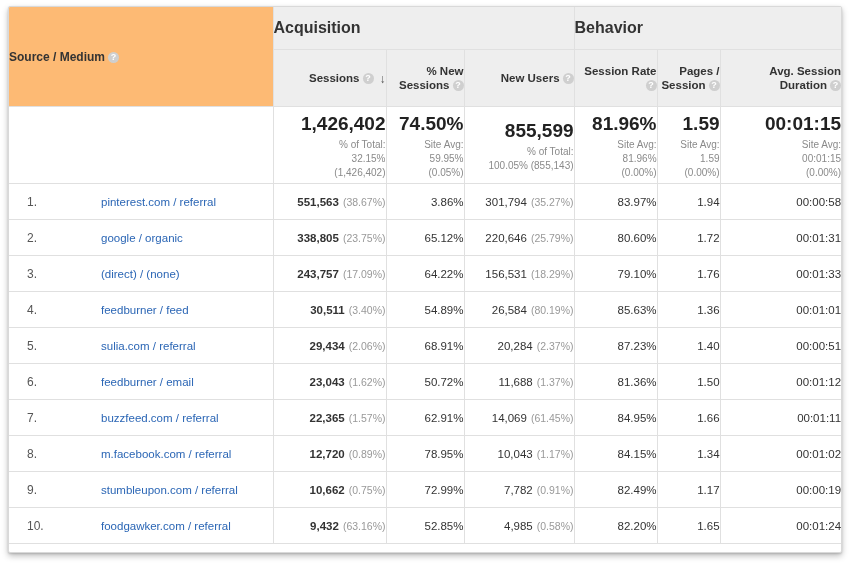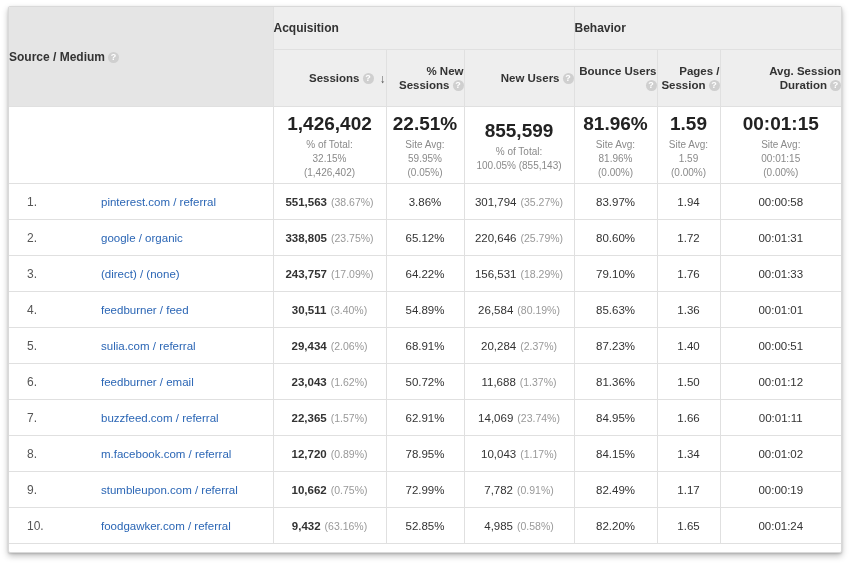--- a/index.html
+++ b/index.html
@@ -39,29 +39,29 @@
     padding: 0;
   }
   table.ga th:last-child, table.ga td:last-child {
     border-right: none;
   }
 
   
   .grp {
     background: #eeeeee;
     height: 42px;
-    font-size: 12px;
+    font-size: 16px;
     font-weight: bold;
     color: #333;
     text-align: left;
     padding: 0 0 0 10px;
     border-bottom: 1px solid #e0e0e0;
   }
   .src-head {
-    background: #e5e5e5;
+    background: #fdba74;
     font-size: 12px;
     font-weight: bold;
     color: #333;
     text-align: left;
     padding-left: 30px;
     vertical-align: middle;
   }
   
   .colh {
     background: #eeeeee;
@@ -94,21 +94,21 @@
     margin-left: 6px;
     color: #555;
     font-size: 12px;
     vertical-align: -1px;
   }
 
   
   .totals td {
     background: #ffffff;
     height: 76px;
-    text-align: center;
+    text-align: right;
     padding: 6px 10px 8px 6px;
     vertical-align: top;
   }
   .totals .big {
     font-size: 19px;
     font-weight: bold;
     color: #222;
     line-height: 26px;
     white-space: nowrap;
   }
@@ -127,21 +127,21 @@
     text-align: left;
     padding-left: 0;
   }
   .srccell a {
     color: #2b66b5;
     text-decoration: none;
     font-size: 11.5px;
     padding-left: 44px;
   }
   .num {
-    text-align: center;
+    text-align: right;
     padding-right: 10px;
     font-size: 11.5px;
     color: #333;
     white-space: nowrap;
   }
   .num .b { font-weight: bold; }
   .num .pct {
     color: #999;
     font-size: 10.5px;
     margin-left: 4px;
@@ -179,41 +179,41 @@
         <th class="colh">
           <span class="lbl">Sessions</span><span class="q">?</span><span class="sortarrow">↓</span>
         </th>
         <th class="colh">
           <span class="lbl">% New Sessions</span><span class="q">?</span>
         </th>
         <th class="colh">
           <span class="lbl">New Users</span><span class="q">?</span>
         </th>
         <th class="colh">
-          <span class="lbl">Bounce Users</span><span class="q">?</span>
+          <span class="lbl">Session Rate</span><span class="q">?</span>
         </th>
         <th class="colh">
           <span class="lbl">Pages / Session</span><span class="q">?</span>
         </th>
         <th class="colh">
           <span class="lbl">Avg. Session Duration</span><span class="q">?</span>
         </th>
       </tr>
     </thead>
     <tbody>
       <tr class="totals">
         <td class="blank"></td>
         <td>
           <div class="big">1,426,402</div>
           <div class="sub">% of Total:</div>
           <div class="sub">32.15%</div>
           <div class="sub">(1,426,402)</div>
         </td>
         <td>
-          <div class="big">22.51%</div>
+          <div class="big">74.50%</div>
           <div class="sub">Site Avg:</div>
           <div class="sub">59.95%</div>
           <div class="sub">(0.05%)</div>
         </td>
         <td>
           <div class="big">855,599</div>
           <div class="sub">% of Total:</div>
           <div class="sub">100.05% (855,143)</div>
         </td>
         <td>
@@ -322,21 +322,21 @@
         </tr>
         <tr class="drow">
           <td>
             <div class="srcwrap">
               <span class="n">7.</span>
               <span class="srccell"><a href="#">buzzfeed.com / referral</a></span>
             </div>
           </td>
           <td class="num"><span class="b">22,365</span><span class="pct">(1.57%)</span></td>
           <td class="num"><span>62.91%</span></td>
-          <td class="num"><span>14,069</span><span class="pct">(23.74%)</span></td>
+          <td class="num"><span>14,069</span><span class="pct">(61.45%)</span></td>
           <td class="num"><span>84.95%</span></td>
           <td class="num"><span>1.66</span></td>
           <td class="num"><span>00:01:11</span></td>
         </tr>
         <tr class="drow">
           <td>
             <div class="srcwrap">
               <span class="n">8.</span>
               <span class="srccell"><a href="#">m.facebook.com / referral</a></span>
             </div>

